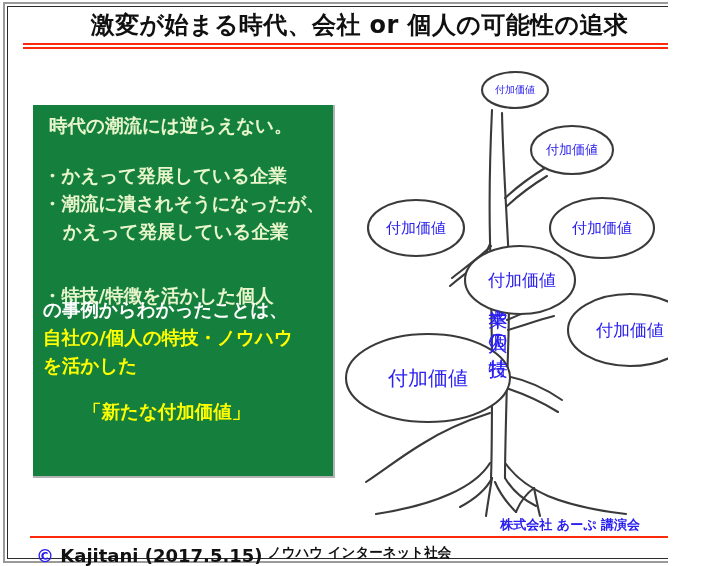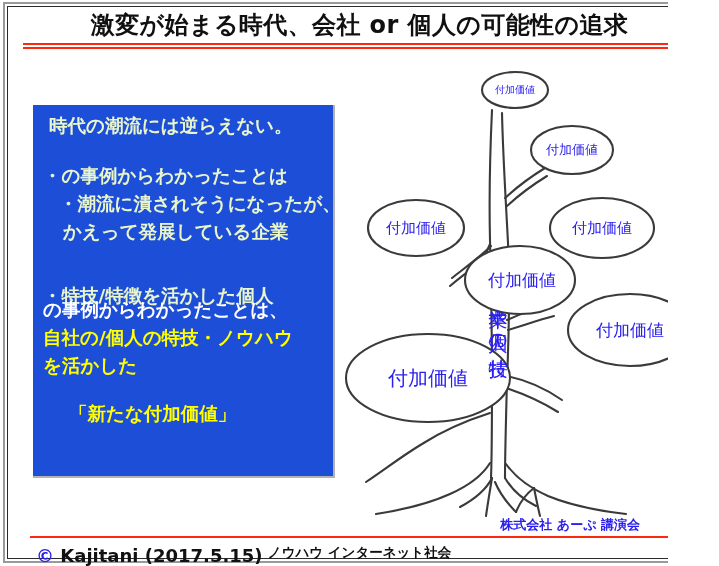--- a/index.html
+++ b/index.html
@@ -68,21 +68,21 @@
     background: #fb2a0c;
   }
 
   
   #black-panel {
     position: absolute;
     left: 33px;
     top: 105px;
     width: 302px;
     height: 373px;
-    background: #1d4ed8;
+    background: #15803d;
     border-right: 2px solid #b3b3b3;
     border-bottom: 2px solid #b3b3b3;
     box-sizing: border-box;
     overflow: hidden;
   }
   .pl {
     position: absolute;
     white-space: nowrap;
     font-weight: 700;
     font-size: 18.5px;
@@ -171,30 +171,30 @@
   <div id="frame-outer"></div>
   <div id="frame-inner"></div>
 
   <div id="title-text">激変が始まる時代、会社 or 個人の可能性の追求</div>
   <div id="title-rule-a"></div>
   <div id="title-rule-b"></div>
 
   <div id="black-panel">
     <div class="pl" style="left:16px; top:12px;">時代の潮流には逆らえない。</div>
 
-    <div class="pl" style="left:10px; top:62px;">・の事例からわかったことは</div>
-    <div class="pl" style="left:26px; top:90px;">・潮流に潰されそうになったが、</div>
+    <div class="pl" style="left:10px; top:62px;">・かえって発展している企業</div>
+    <div class="pl" style="left:10px; top:90px;">・潮流に潰されそうになったが、</div>
     <div class="pl" style="left:30px; top:118px;">かえって発展している企業</div>
     <div class="pl" style="left:10px; top:146px;margin-top:36px;">・特技/特徴を活かした個人</div>
 
     <div class="pl white" style="left:10px; top:196px;">の事例からわかったことは、</div>
     <div class="pl yellow" style="left:10px; top:224px;">自社の/個人の特技・ノウハウ</div>
     <div class="pl yellow" style="left:10px; top:252px;">を活かした</div>
 
-    <div class="pl yellow" style="left:36px; top:300px;">「新たな付加価値」</div>
+    <div class="pl yellow" style="left:50px; top:300px;font-family:Liberation Mono, monospace;">「新たな付加価値」</div>
 
   </div>
 
   <div id="tree-area">
     <svg width="375" height="465" viewBox="0 0 375 465">
       <g fill="none" stroke="#3a3a3a" stroke-width="2.1" stroke-linecap="round" stroke-linejoin="round">
 
         <path d="M152 52 C150 95, 149 140, 150 182 C151 225, 152 270, 152 320 C152 360, 152 395, 151 420"></path>
         <path d="M162 55 C163 100, 166 145, 168 185 C170 230, 169 275, 167 322 C166 362, 165 396, 165 420"></path>
 

